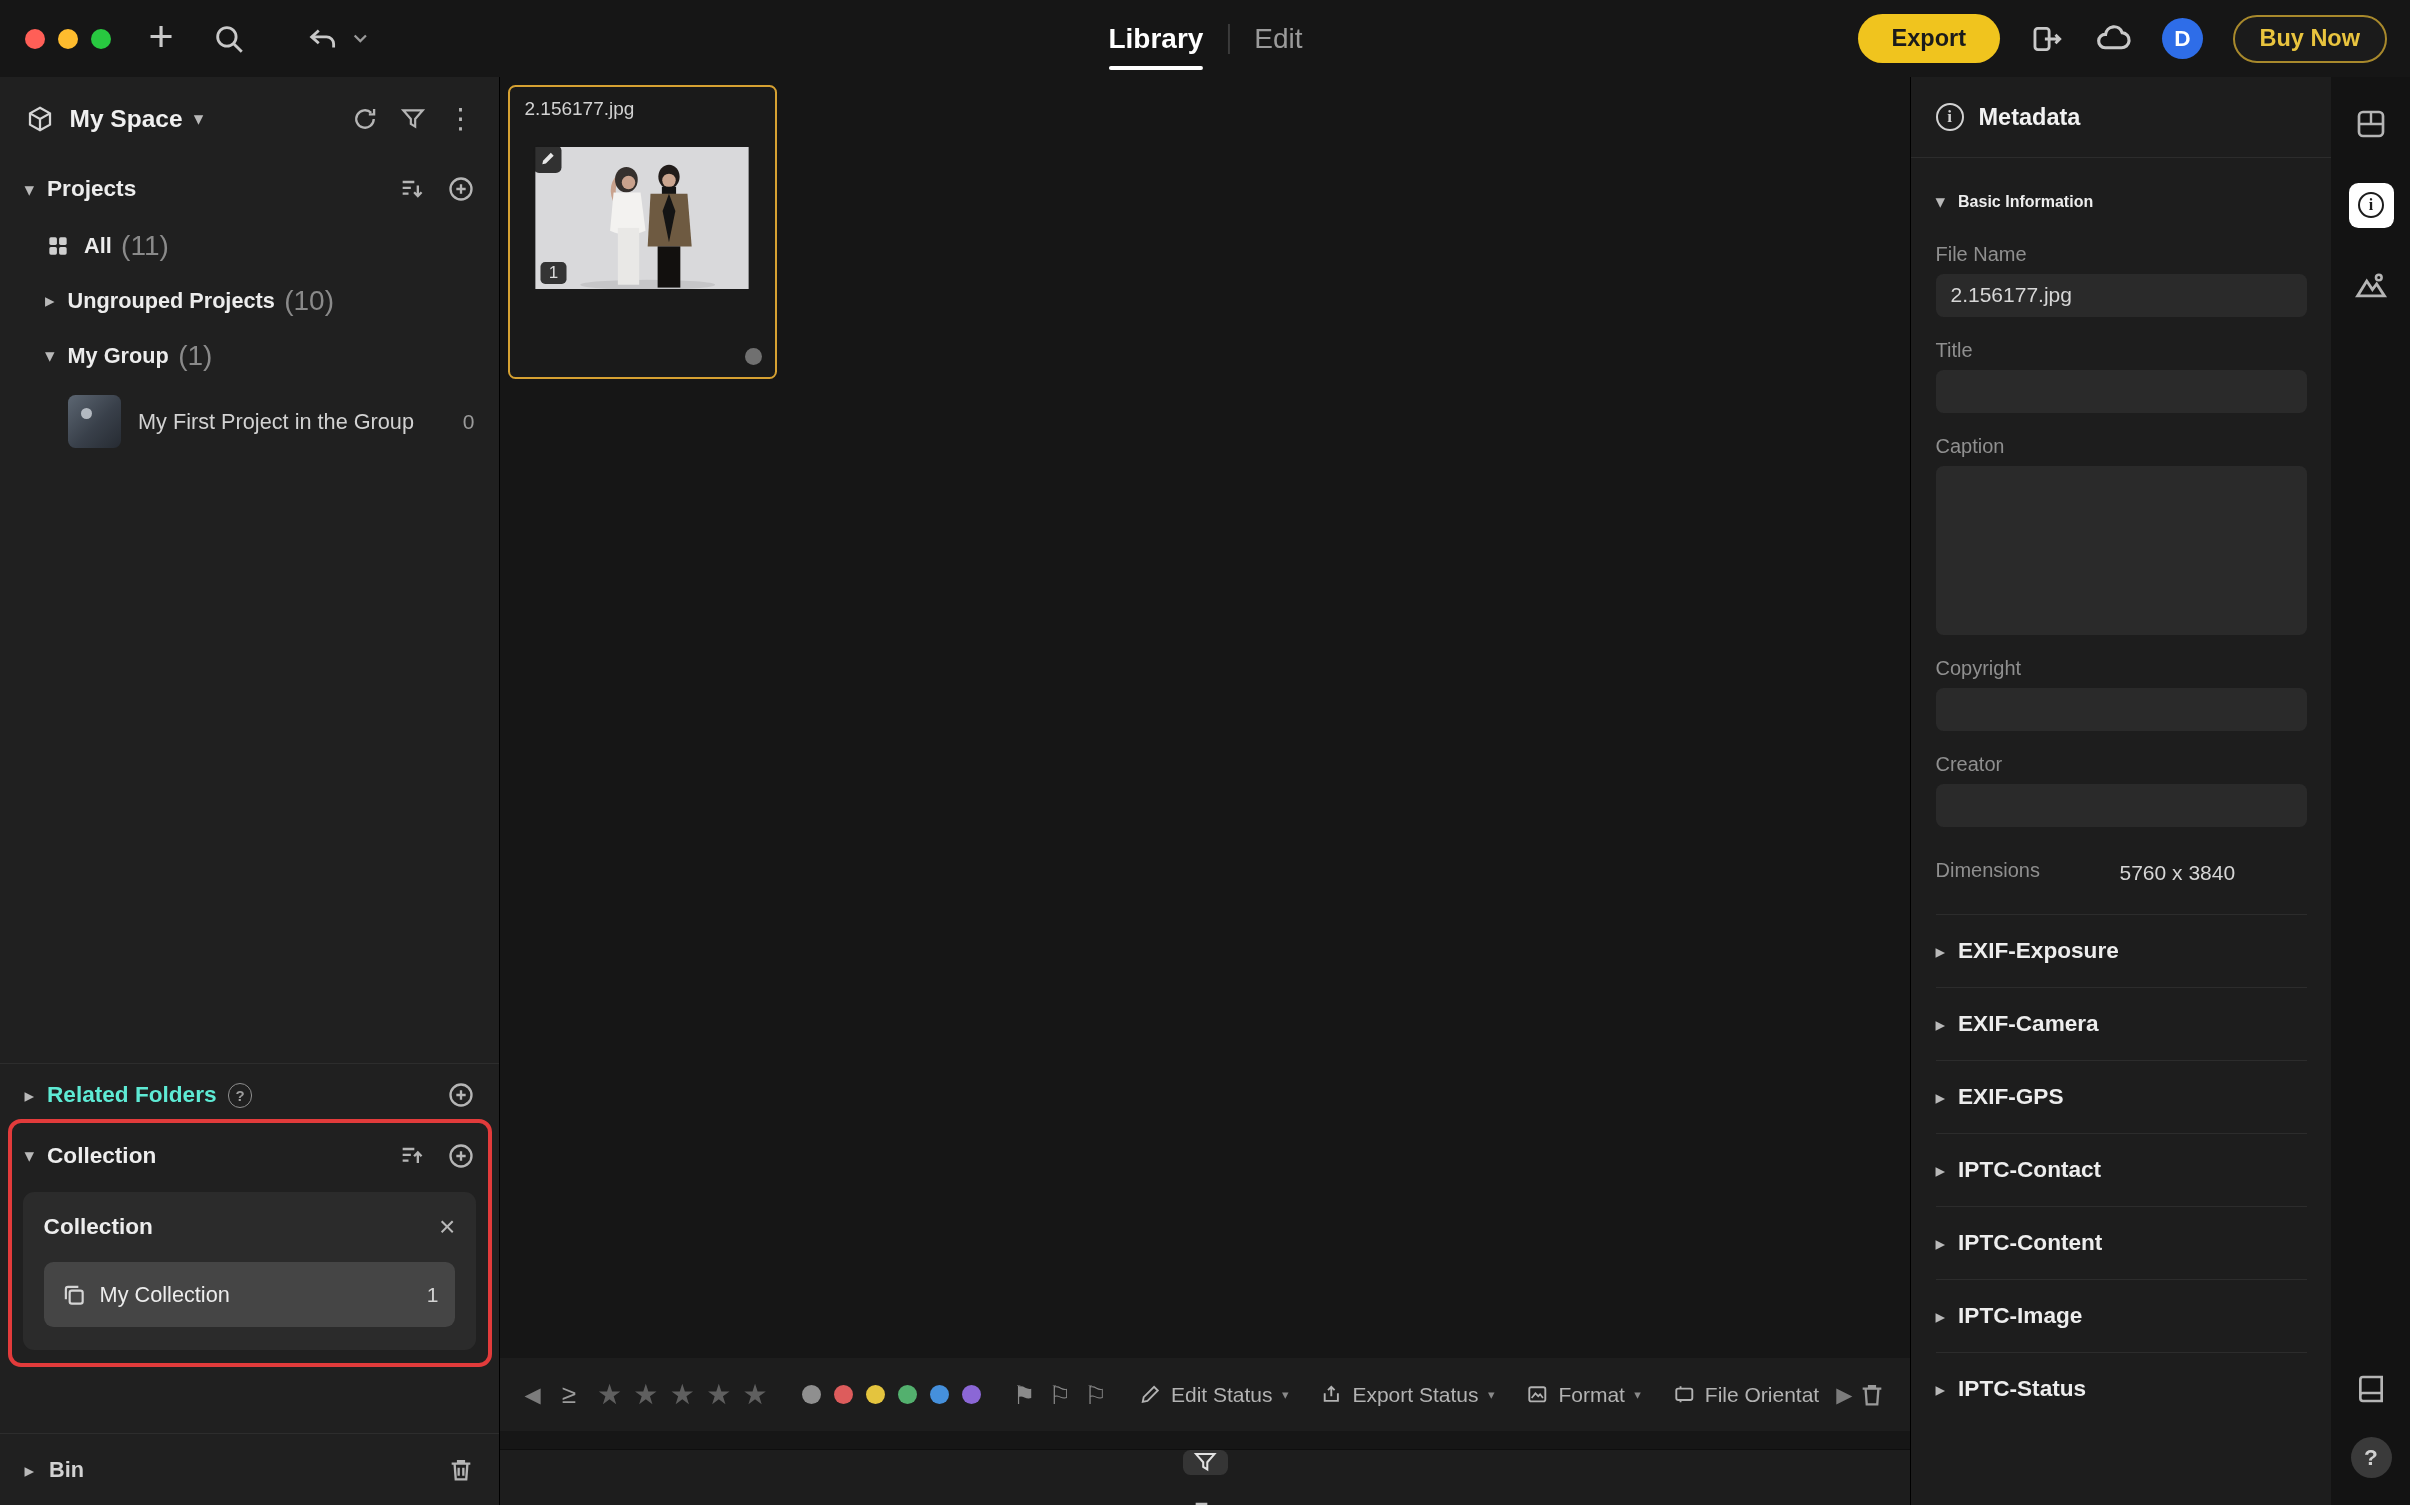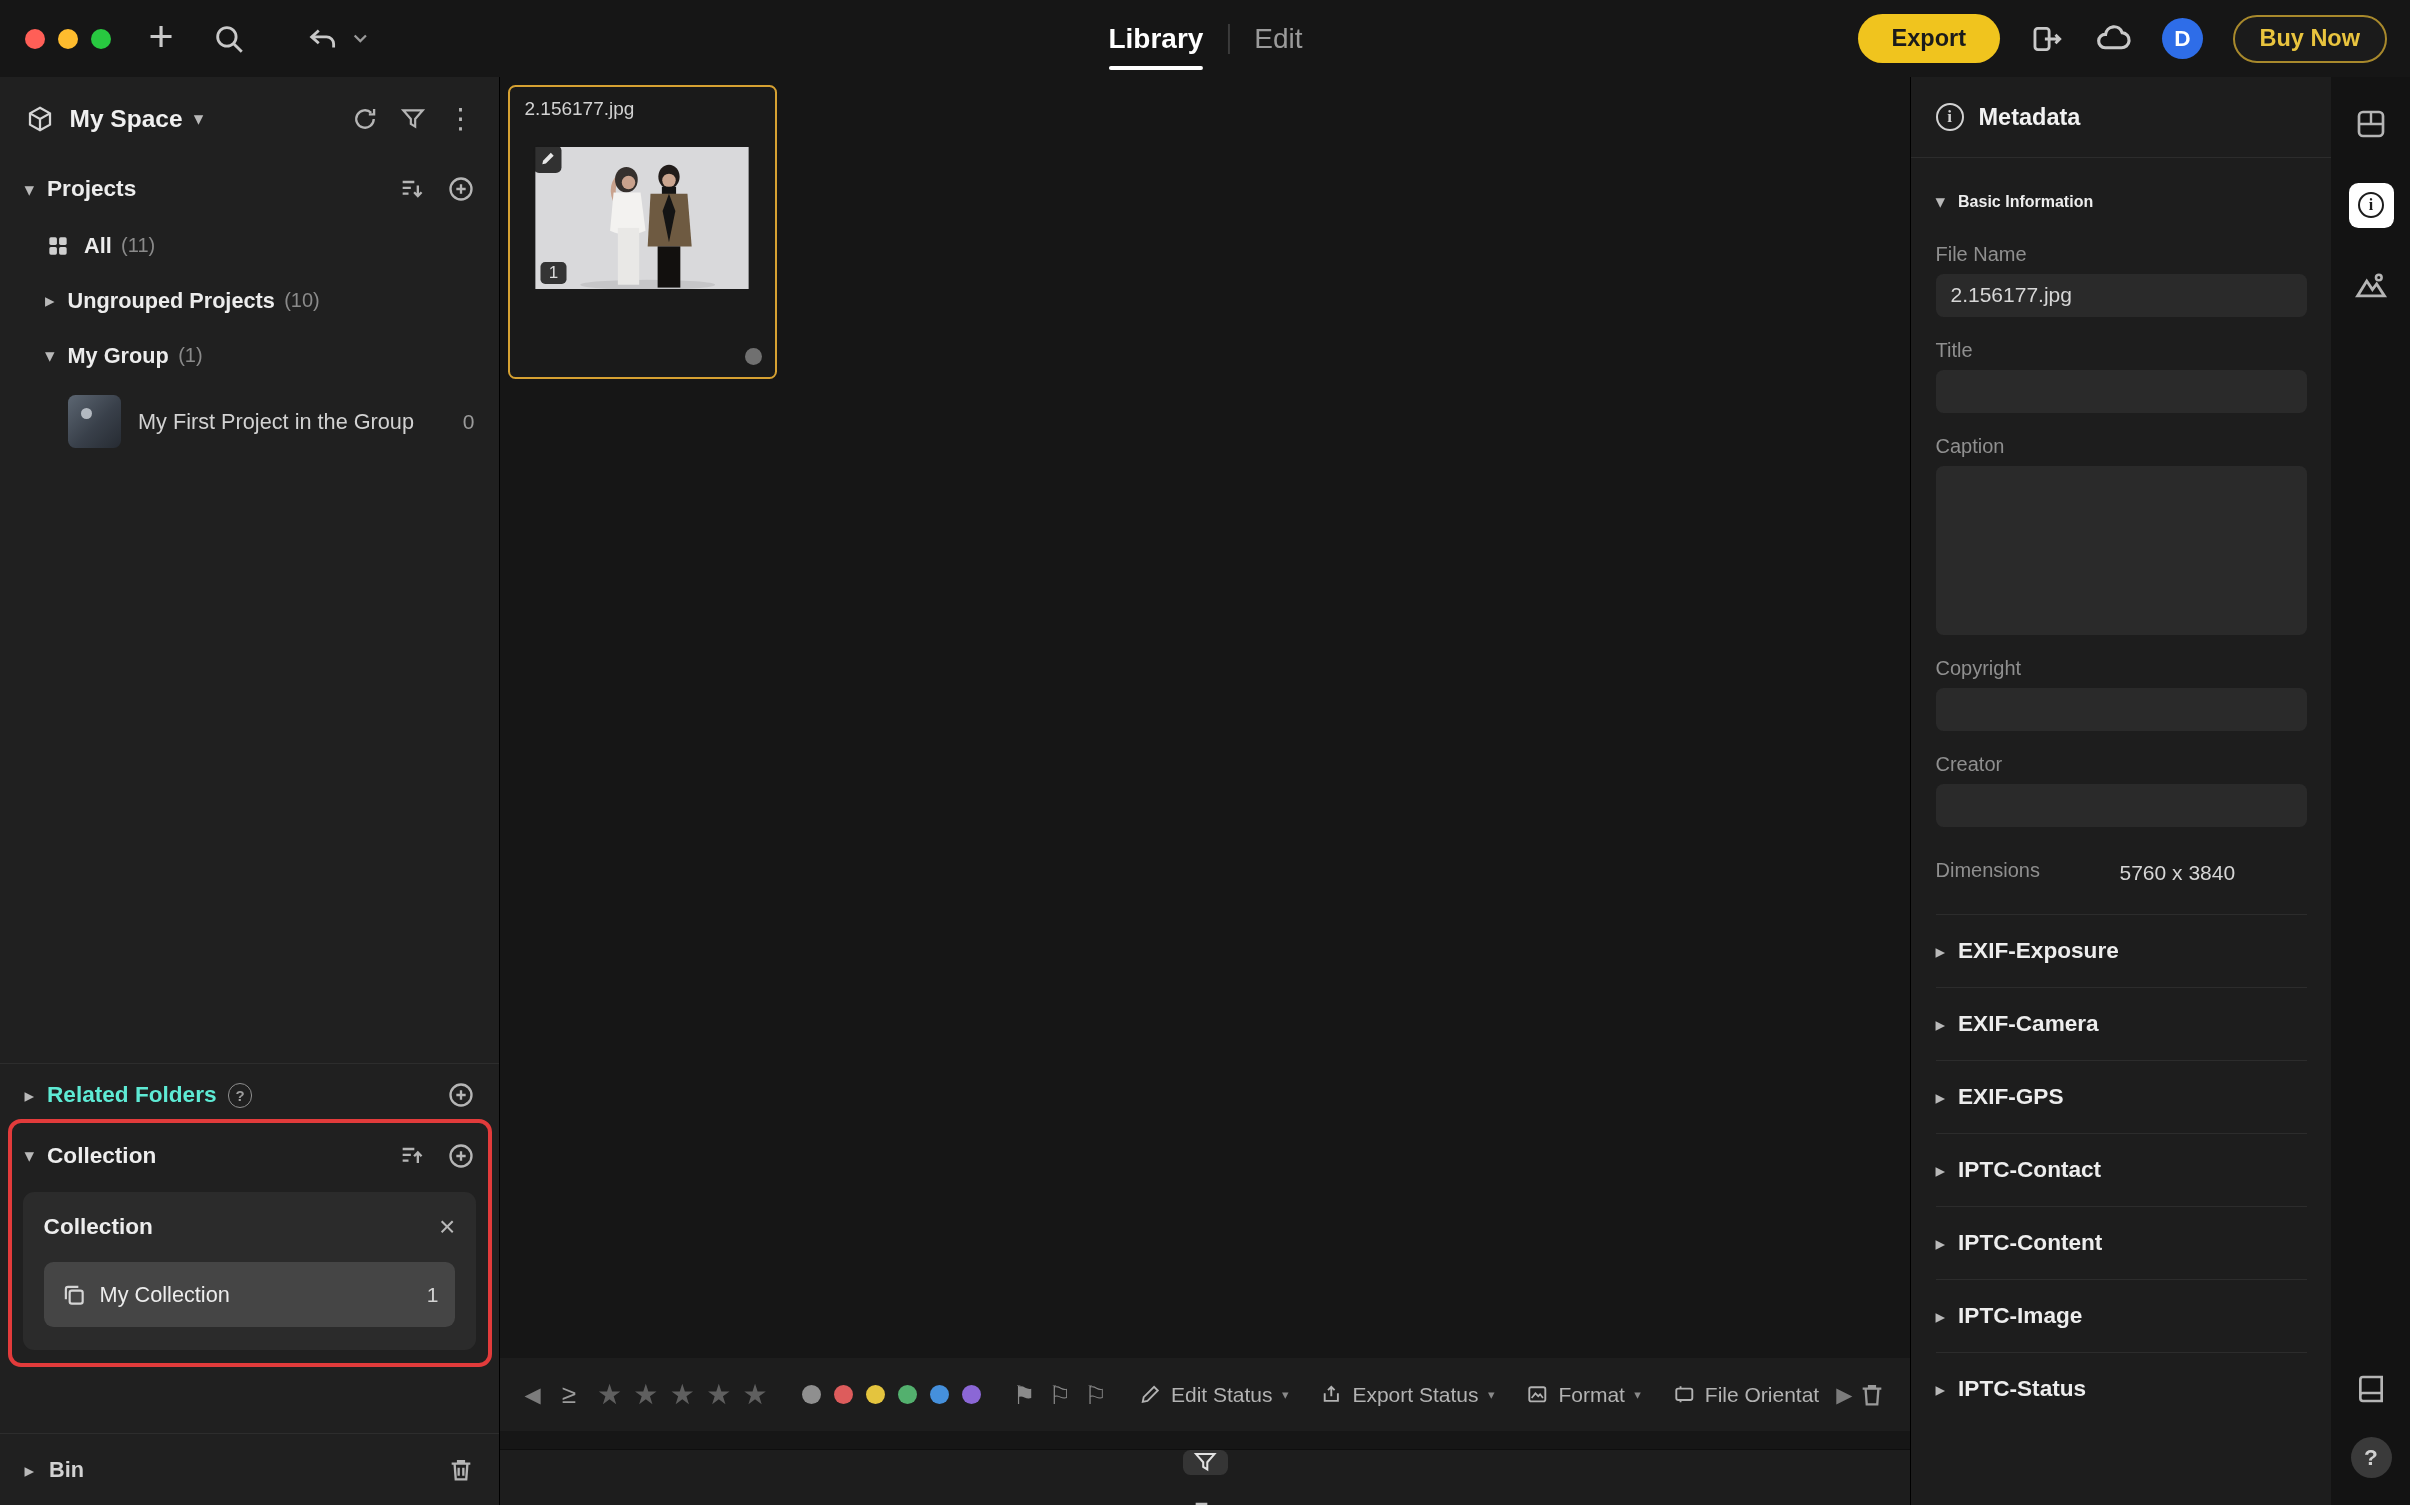--- a/index.html
+++ b/index.html
@@ -32,21 +32,21 @@
   .space-row { height:83px; }
   .space-name { font-size:24.5px; font-weight:700; color:#f0f0f0; margin:0 11.3px 0 15px; }
   .chev-glyph { color:#b9b9b9; font-size:19px; }
   .side-right-icons { margin-left:auto; display:flex; align-items:center; gap:21px; color:#b5b5b5; }
   .kebab { font-size:28px; color:#b5b5b5; line-height:1; }
   .sec-header { height:58px; }
   .sec-header .sec-name { font-size:22.6px; font-weight:700; color:#ededed; margin-left:13px; }
   .item-row { height:55px; padding-left:45px; cursor:pointer; }
   .item-label { font-size:21.7px; color:#d2d2d2; margin-left:13px; }
   .item-label.bold { font-weight:700; color:#ececec; }
-  .item-count { font-size:20px; color:#8a8a8a; margin-left:9.4px; }
+  .item-count { font-size:28px; color:#8a8a8a; margin-left:9.4px; }
   .group-item { height:77px; padding-left:68px; cursor:pointer; }
   .mini-thumb { width:53px; height:53px; border-radius:7.5px; background:linear-gradient(135deg,#5c6672 0%,#39404a 55%,#262b32 100%); position:relative; flex:0 0 auto; }
   .mini-thumb::after { content:""; position:absolute; left:13px; top:13px; width:11.3px; height:11.3px; border-radius:50%; background:#c7ccd3; opacity:.85; }
   .group-item .item-label { margin-left:17px; }
   .count-right { margin-left:auto; font-size:21px; color:#9a9a9a; }
   .flex-spacer { flex:1 1 auto; }
   .related-row { height:64px; border-top:0.9px solid #2d2d2d; }
   .help-mini { width:24.5px; height:24.5px; border:1.9px solid #8e8e8e; border-radius:50%; color:#9c9c9c; font-size:15px; font-weight:700; display:flex; align-items:center; justify-content:center; margin-left:11.3px; }
   .collection-wrap { position:relative; padding-bottom:17px; }
   .annotation { position:absolute; left:7.5px; right:7.5px; top:-7.5px; bottom:0; border:4.7px solid #e23b3b; border-radius:13px; pointer-events:none; z-index:6; }

